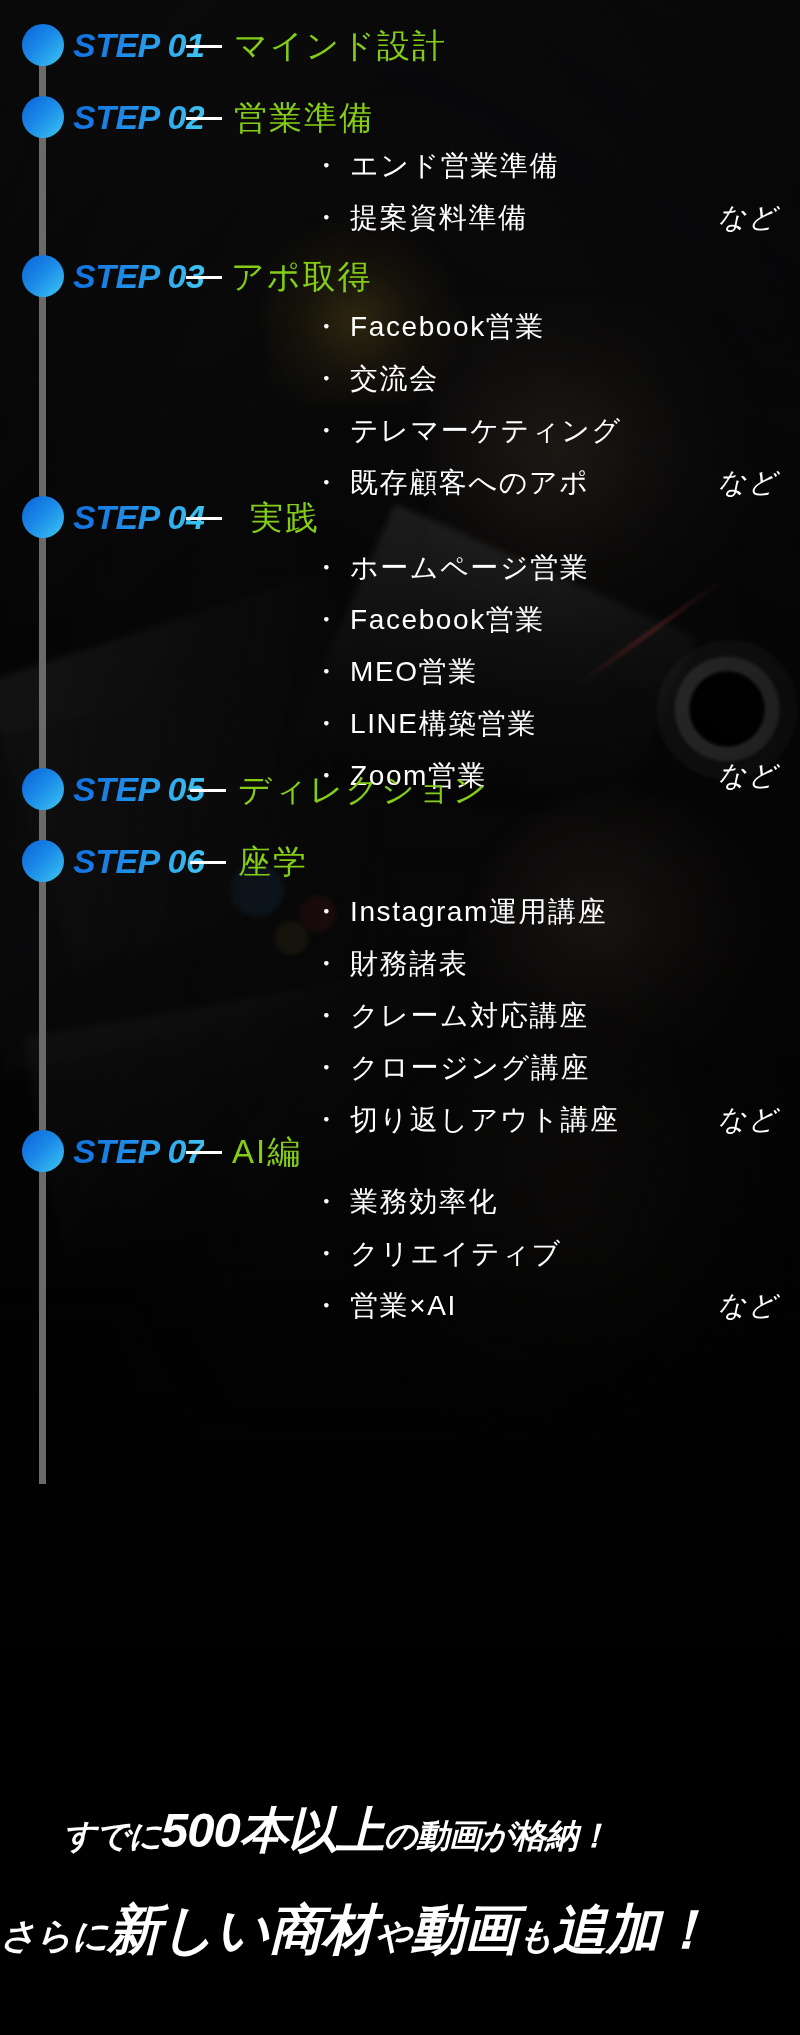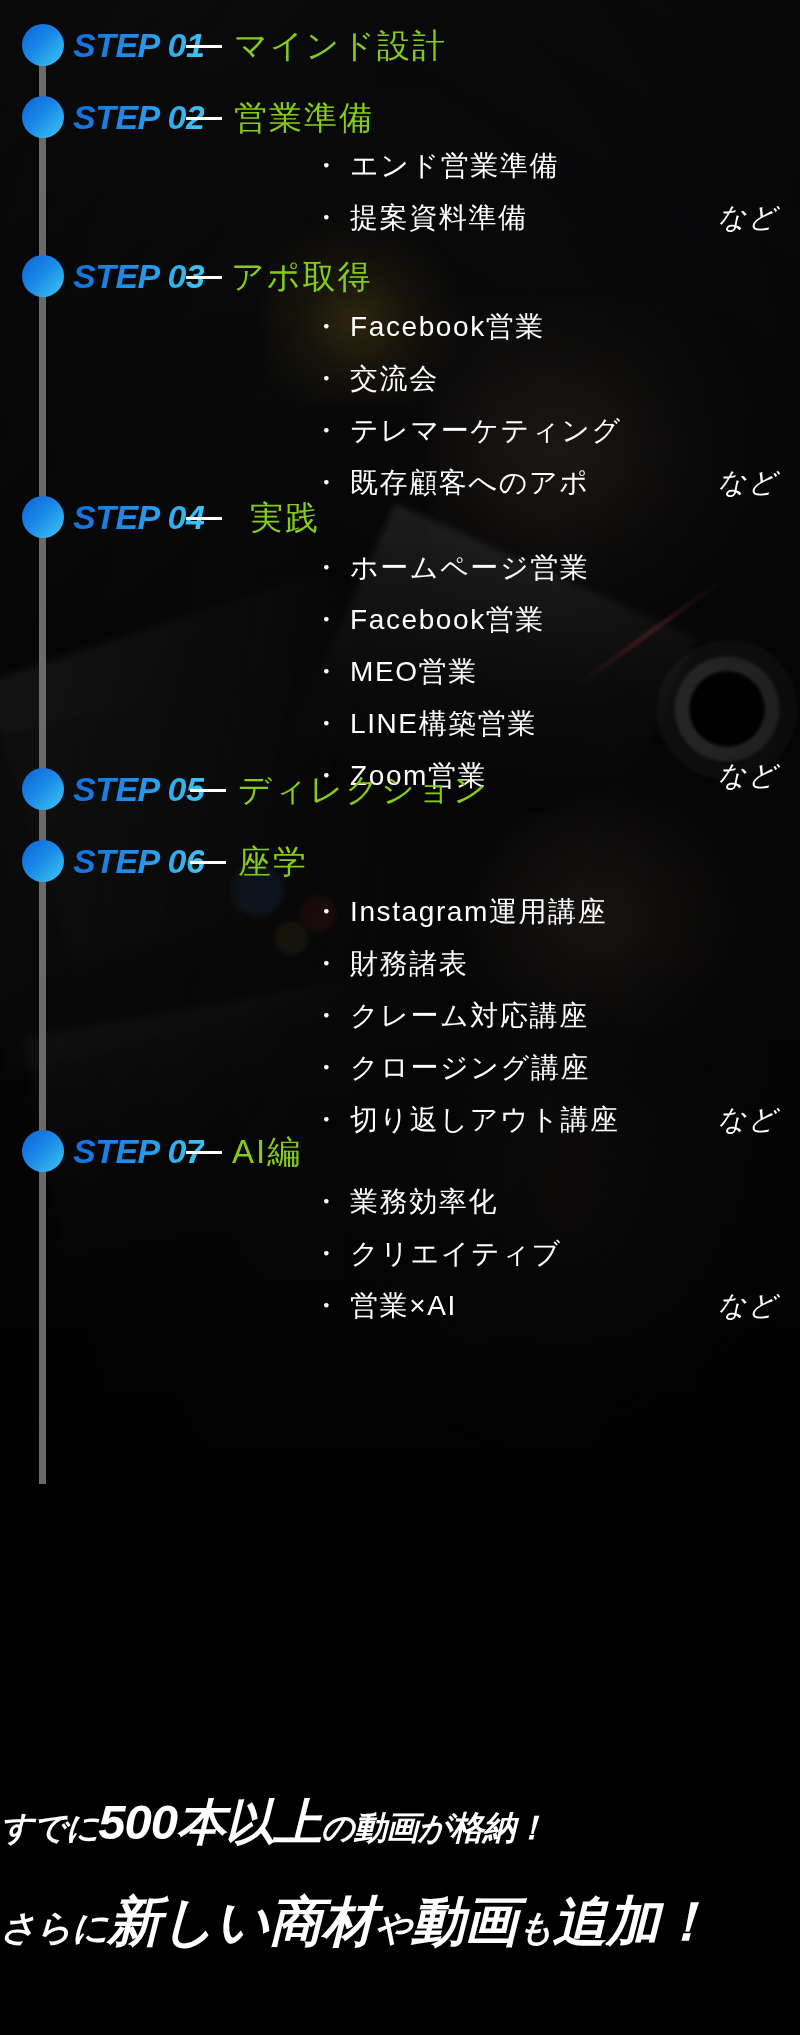--- a/index.html
+++ b/index.html
@@ -220,22 +220,24 @@
     white-space:nowrap;
     line-height:1;
     font-style:italic;
   }
 
   
   .footline{
     position:absolute;
     left:0;
     width:672px;
+    text-align:center;
     color:#ffffff;
     white-space:nowrap;
+    margin-top:8px;
   }
   .footline .sm{
     font-size:33px;
     font-weight:bold;
     font-style:italic;
     letter-spacing:-1px;
   }
   .footline .lg{
     font-size:49px;
     font-weight:bold;

